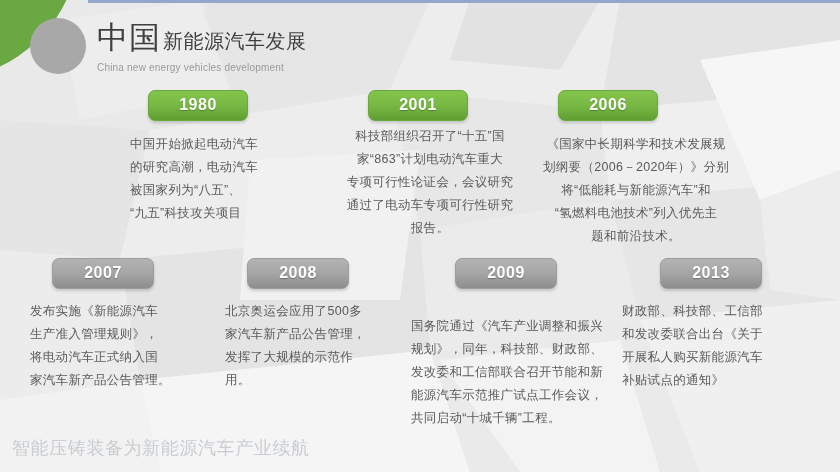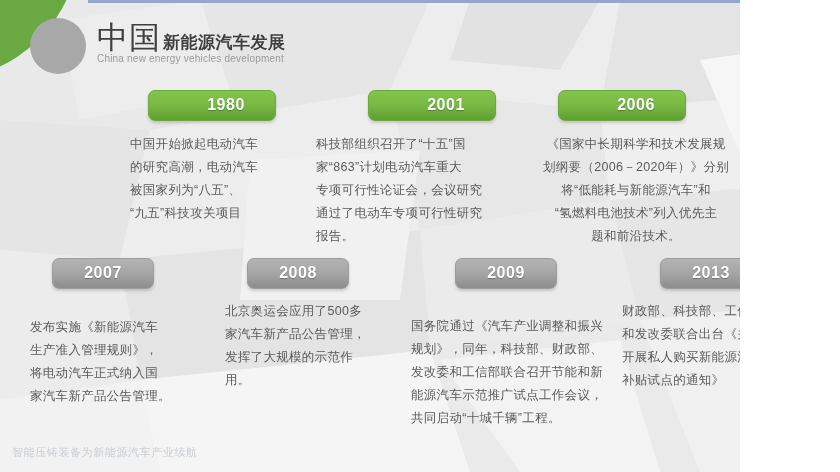--- a/index.html
+++ b/index.html
@@ -2,21 +2,21 @@
 <html><head>
 <meta charset="utf-8">
 <style>
   html, body {
     margin: 0;
     padding: 0;
     background: #ffffff;
   }
   #slide {
     position: relative;
-    width: 740px;
+    width: 840px;
     height: 472px;
     overflow: hidden;
     background: #ececec;
     font-family: "Liberation Sans", "DejaVu Sans", sans-serif;
   }
 
   
   #bg-poly {
     position: absolute;
     left: 0; top: 0;
@@ -60,27 +60,28 @@
     align-items: baseline;
     line-height: 1;
   }
   .title-main {
     font-size: 31px;
     color: #3f3f3f;
     letter-spacing: 1px;
     font-weight: 400;
   }
   .title-sub {
-    font-size: 17px;
+    font-size: 20px;
     color: #3f3f3f;
     margin-left: 2px;
     letter-spacing: 0.5px;
-    font-weight: 700;
+    font-weight: 400;
   }
   .title-en {
+    margin-top: 9px;
     font-size: 10px;
     color: #9a9a9a;
     letter-spacing: 0.2px;
   }
 
   
   .item {
     position: absolute;
     z-index: 4;
   }
@@ -93,21 +94,20 @@
     padding: 5px 0 6px 0;
     border-radius: 7px;
     text-shadow: 0 1px 1px rgba(0,0,0,0.28);
     box-shadow: 0 2px 3px rgba(0,0,0,0.16);
     letter-spacing: 0.5px;
   }
   .badge.green {
     width: 98px;
     background: linear-gradient(to bottom, #83c44c 0%, #78b944 48%, #5f9f33 100%);
     border: 1px solid #6aa93c;
-    padding-left: 28px;
   }
   .badge.gray {
     width: 100px;
     background: linear-gradient(to bottom, #b3b3b3 0%, #a6a6a6 48%, #8d8d8d 100%);
     border: 1px solid #9d9d9d;
   }
   .body-text {
     font-size: 12.5px;
     line-height: 23px;
     color: #5a5a5a;
@@ -116,38 +116,38 @@
   }
 
   
   #item-1980 { left: 148px; top: 90px; width: 180px; }
   #item-2001 { left: 352px; top: 90px; width: 192px; }
   #item-2006 { left: 558px; top: 90px; width: 200px; }
   #item-1980 .badge { margin-left: 0px; }
   #item-2001 .badge { margin-left: 16px; }
   #item-2006 .badge { margin-left: 0px; }
   #item-1980 .body-text { margin-top: 12px; margin-left: -18px; text-align: left; }
-  #item-2001 .body-text { margin-top: 12px; margin-left: -36px; text-align: left; }
+  #item-2001 .body-text { margin-top: 4px; margin-left: -36px; text-align: center; }
   #item-2006 .body-text { margin-top: 12px; margin-left: -44px; text-align: center; }
 
   
   #item-2007 { left: 52px; top: 258px; width: 180px; }
   #item-2008 { left: 247px; top: 258px; width: 186px; }
   #item-2009 { left: 455px; top: 258px; width: 200px; }
   #item-2010 { left: 660px; top: 258px; width: 185px; }
-  #item-2007 .body-text { margin-top: 27px; margin-left: -22px; }
+  #item-2007 .body-text { margin-top: 11px; margin-left: -22px; }
   #item-2008 .body-text { margin-top: 11px; margin-left: -22px; }
   #item-2009 .body-text { margin-top: 26px; margin-left: -44px; }
   #item-2010 .body-text { margin-top: 11px; margin-left: -38px; }
 
   
   .footer {
     position: absolute;
     left: 12px; bottom: 12px;
-    font-size: 11px;
+    font-size: 18px;
     color: #c9cdd1;
     letter-spacing: 0.6px;
     z-index: 4;
   }
 </style>
 </head>
 <body>
 
 <div id="slide">
 

